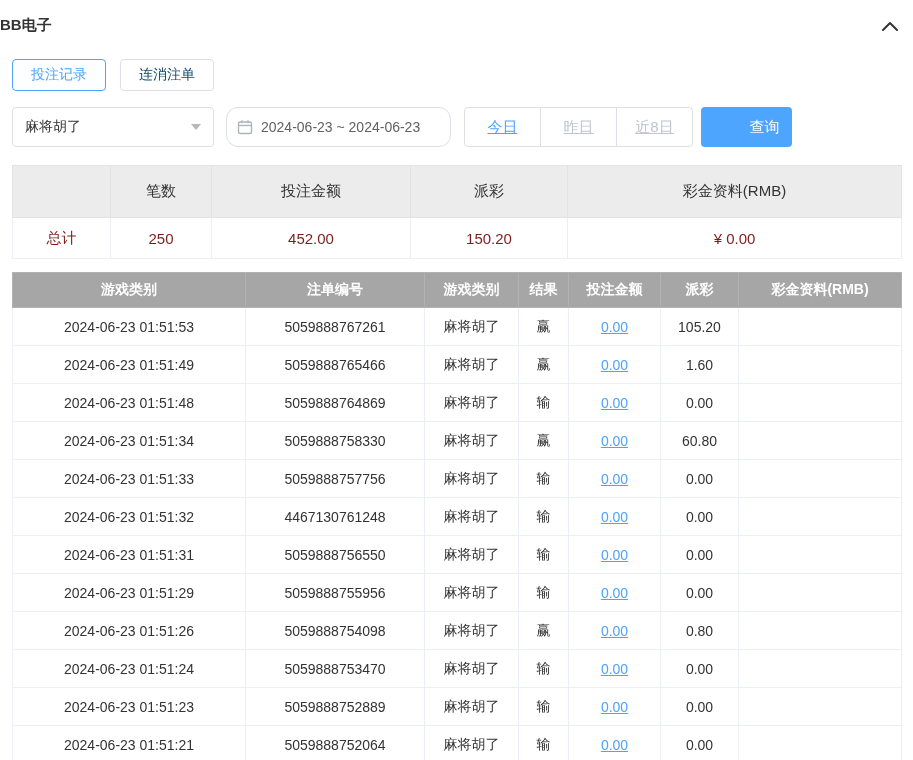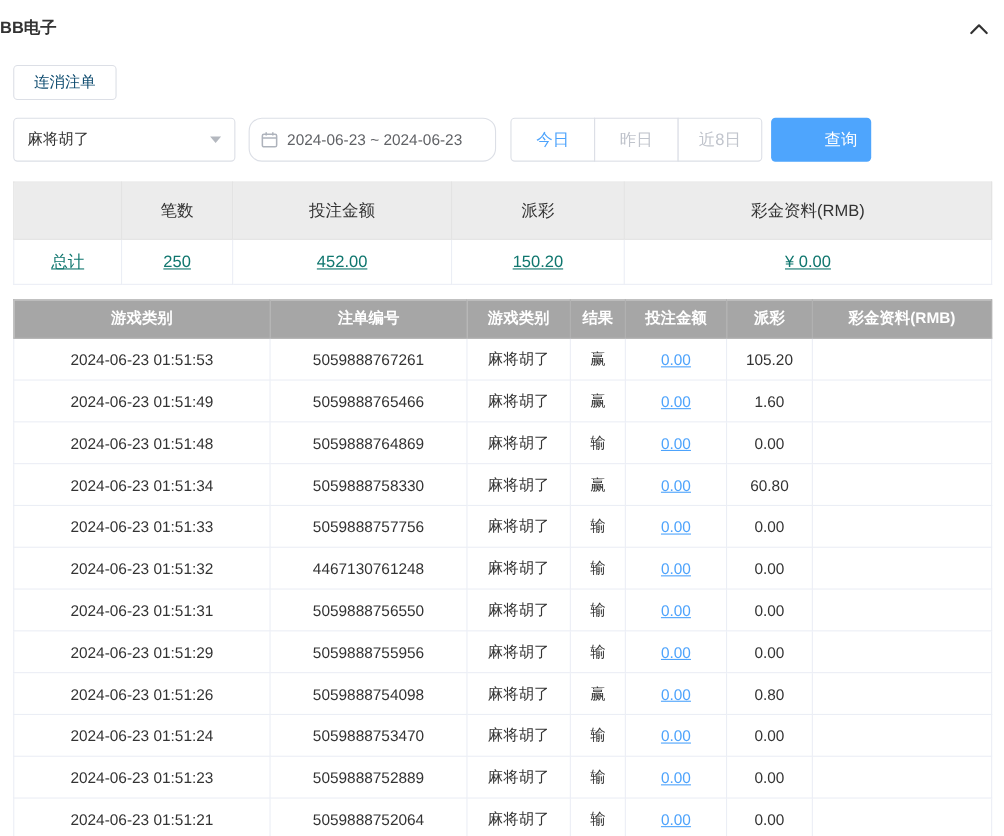--- a/index.html
+++ b/index.html
@@ -22,33 +22,33 @@
   .select-box { width: 202px; height: 40px; border: 1px solid #dcdfe6; border-radius: 4px;
     display: flex; align-items: center; justify-content: space-between; padding: 0 12px;
     font-size: 14px; color: #333; cursor: pointer; background: #fff; }
   .caret-down { width: 0; height: 0; border-left: 5px solid transparent;
     border-right: 5px solid transparent; border-top: 6px solid #b4b8bf; }
   .date-box { margin-left: 12px; width: 225px; height: 40px; border: 1px solid #dcdfe6;
     border-radius: 12px; display: flex; align-items: center; padding: 0 10px; gap: 8px;
     font-size: 14px; color: #606266; cursor: pointer; background: #fff; }
   .btn-group { margin-left: 13px; display: flex; }
   .btn-group button { width: 77px; height: 40px; background: #fff; border: 1px solid #dcdfe6;
-    font-size: 15px; color: #c0c4cc; cursor: pointer; margin-left: -1px; }
+    font-size: 15px; color: #c0c4cc; cursor: pointer; margin-left: -1px; text-decoration: underline; }
   .btn-group button:first-child { margin-left: 0; border-radius: 4px 0 0 4px; }
   .btn-group button:last-child { border-radius: 0 4px 4px 0; }
   .btn-group button.active { color: #4da3fc; position: relative; z-index: 1; }
   .search-btn { margin-left: 8px; width: 91px; height: 40px; background: #4ea5fd;
     color: #fff; border: none; border-radius: 4px; font-size: 15px; cursor: pointer; padding-left: 36px; }
 
   table { border-collapse: collapse; table-layout: fixed; }
 
   .summary-table { width: 889px; margin: 18px 12px 0 12px; text-align: center; font-size: 15px; }
   .summary-table th { background: #ececec; height: 52px; font-weight: 400; color: #333;
     border: 1px solid #e3e3e3; }
-  .summary-table td { height: 41px; border: 1px solid #ebeef5; color: #0f766e; text-decoration: underline; }
+  .summary-table td { height: 41px; border: 1px solid #ebeef5; color: #7f1d1d; }
 
   .records-table { width: 889px; margin: 13px 12px 0 12px; text-align: center; font-size: 14px; }
   .records-table thead th { background: #a6a6a6; color: #fff; font-weight: 700;
     height: 35px; border: 1px solid #b2b2b2; font-size: 14px; }
   .records-table tbody td { height: 38px; border: 1px solid #ebeef5; color: #333;
     background: #fff; }
   .records-table a { color: #4da3fc; text-decoration: underline; }
 </style>
 </head>
 <body>
@@ -58,20 +58,21 @@
   <div class="panel-header">
     <span class="panel-title">BB电子</span>
     <span class="collapse-btn">
       <svg width="18" height="12" viewBox="0 0 18 12">
           <polyline points="2,10 9,3 16,10" fill="none" stroke="#333" stroke-width="2" stroke-linecap="round" stroke-linejoin="round"></polyline>
         </svg>
     </span>
   </div>
 
   <div class="tabs">
+    <button class="tab active">投注记录</button>
     <button class="tab">连消注单</button>
   </div>
 
   <div class="filters">
     <div class="select-box">
       <span>麻将胡了</span>
       <span class="caret-down"></span>
     </div>
     <div class="date-box">
       <span style="display:inline-flex;">

